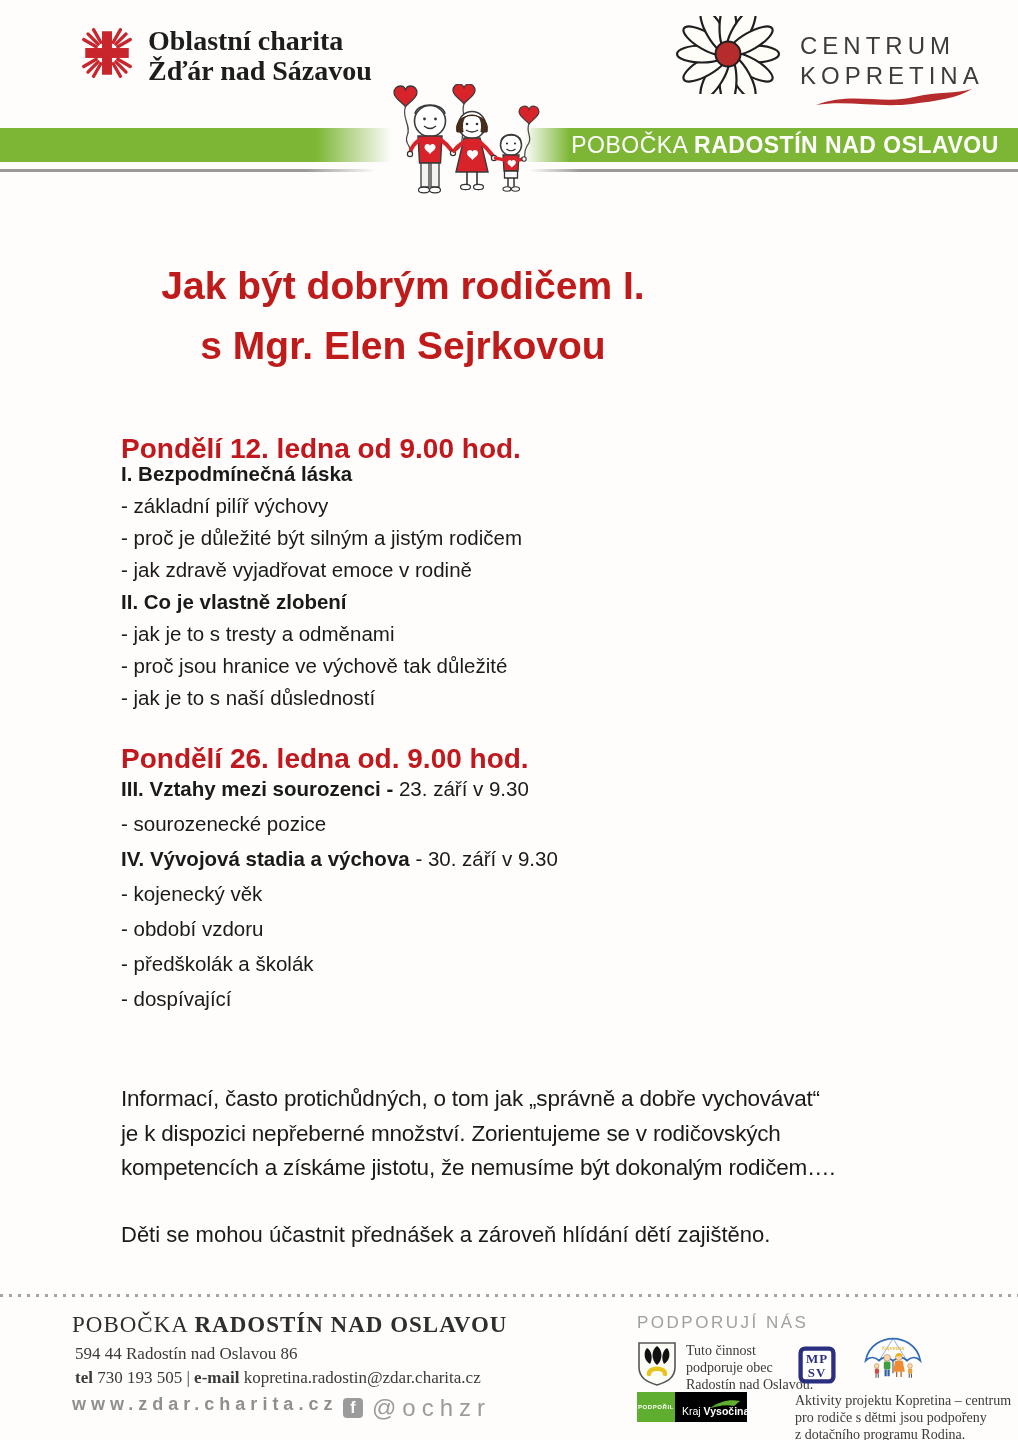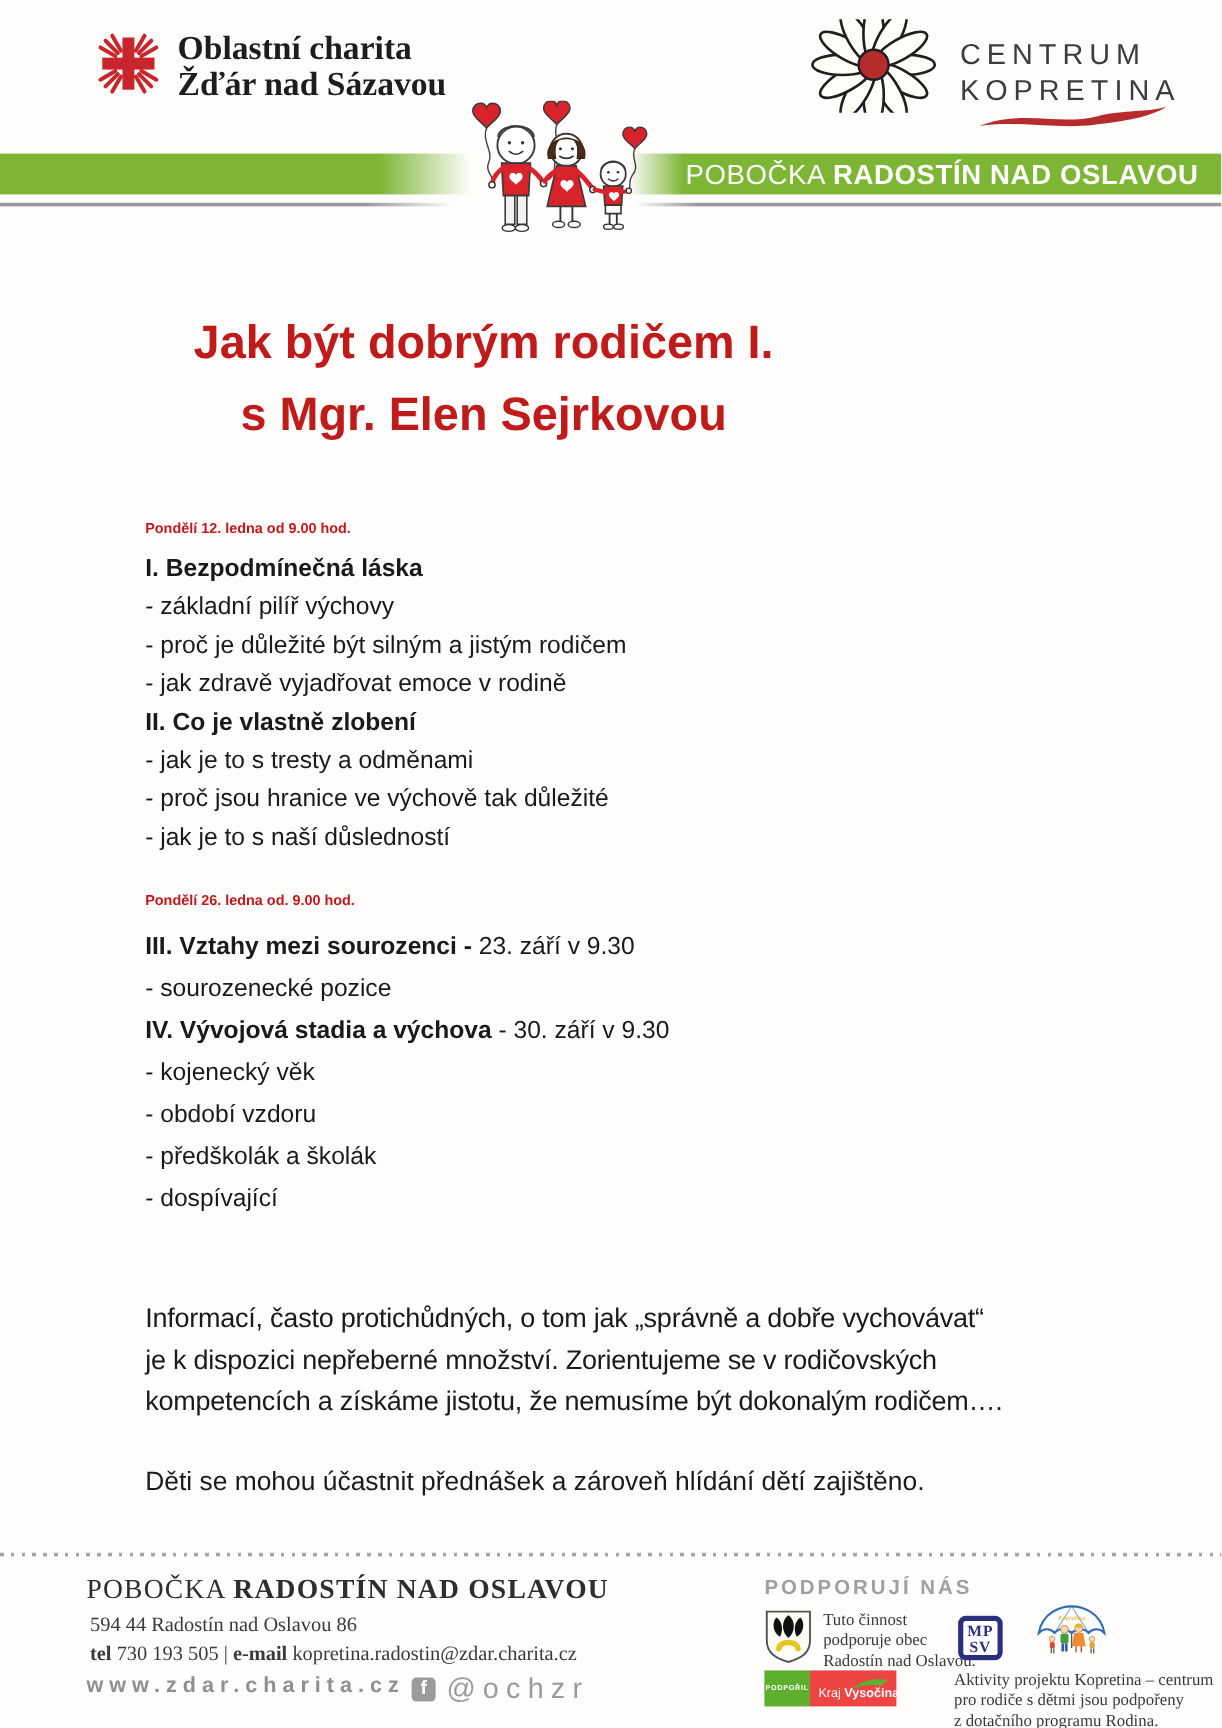--- a/index.html
+++ b/index.html
@@ -23,21 +23,21 @@
   .gray-line{position:absolute;left:0;top:169px;width:1018px;height:3px;
       background:linear-gradient(90deg,#9a9a9a 0%,#9a9a9a 30%,rgba(255,255,255,0) 37%,
                  rgba(255,255,255,0) 52%,#9a9a9a 57%,#9a9a9a 100%);}
   .family-illustration{position:absolute;left:368px;top:84px;}
 
   
   .doc-title{position:absolute;left:0;top:256px;width:806px;text-align:center;
              font-size:39px;line-height:60px;font-weight:700;color:#bf1b1b;}
 
   
-  .s-heading{position:absolute;left:121px;font-size:12px;font-weight:700;color:#c0181c;white-space:nowrap;}
+  .s-heading{position:absolute;left:121px;font-size:28px;font-weight:700;color:#c0181c;white-space:nowrap;}
   .s-lines{position:absolute;left:121px;font-size:20.5px;color:#1a1a1a;white-space:nowrap;}
   #sec1-heading{top:433px;}
   #sec1-lines{top:458px;line-height:32px;}
   #sec2-heading{top:743px;}
   #sec2-lines{top:771px;line-height:35px;}
   .bb{font-weight:700;}
 
   
   .para-info{position:absolute;left:121px;top:1082px;font-size:22.5px;line-height:34.5px;
              letter-spacing:-0.2px;white-space:nowrap;}
@@ -54,30 +54,30 @@
   .f-contact{position:absolute;left:75px;top:1368px;font-family:"Liberation Serif",serif;
              font-size:17px;color:#3a3a38;white-space:nowrap;}
   .f-contact .bold{font-weight:700;}
   .f-web{position:absolute;left:72px;top:1394px;font-size:18px;font-weight:700;
          letter-spacing:5px;color:#8f8f8f;}
   .f-social{position:absolute;left:343px;top:1394px;display:flex;align-items:center;gap:9px;}
   .fb-icon{width:20px;height:20px;background:#9b9b9b;border-radius:4px;color:#fff;
            font-weight:700;font-size:16px;display:flex;align-items:flex-end;
            justify-content:center;line-height:20px;}
   .fb-handle{font-size:24px;letter-spacing:6px;color:#9b9b9b;}
-  .f-support{position:absolute;left:637px;top:1313px;font-size:17px;font-weight:700;
+  .f-support{position:absolute;left:637px;top:1313px;font-size:17px;font-weight:400;
              letter-spacing:2.5px;color:#a0a0a0;}
   .obec-logo{position:absolute;left:636px;top:1341px;}
   .obec-text{position:absolute;left:686px;top:1342px;font-family:"Liberation Serif",serif;
              font-size:14px;line-height:17px;color:#3a3a38;}
   .kraj-logo{position:absolute;left:637px;top:1392px;display:flex;}
   .kraj-green{width:38px;height:30px;background:#5fae2f;display:flex;align-items:center;
               justify-content:center;}
   .kraj-green span{font-size:6px;font-weight:700;letter-spacing:.6px;color:#fff;}
-  .kraj-blue{width:72px;height:30px;background:#ef4444;position:relative;}
+  .kraj-blue{width:72px;height:30px;background:#000000;position:relative;}
   .kraj-blue .kraj-swoosh{position:absolute;top:3px;right:7px;}
   .kraj-blue .kraj-text{position:absolute;left:7px;bottom:5px;font-size:10.5px;color:#fff;
                         white-space:nowrap;}
   .kraj-blue .kraj-text .bold{font-weight:700;}
   .mpsv-logo{position:absolute;left:798px;top:1346px;}
   .umbrella-logo{position:absolute;left:862px;top:1336px;}
   .aktivity-text{position:absolute;left:795px;top:1392px;font-family:"Liberation Serif",serif;
                  font-size:14px;line-height:17px;color:#3a3a38;white-space:nowrap;}
 </style>
 </head>

